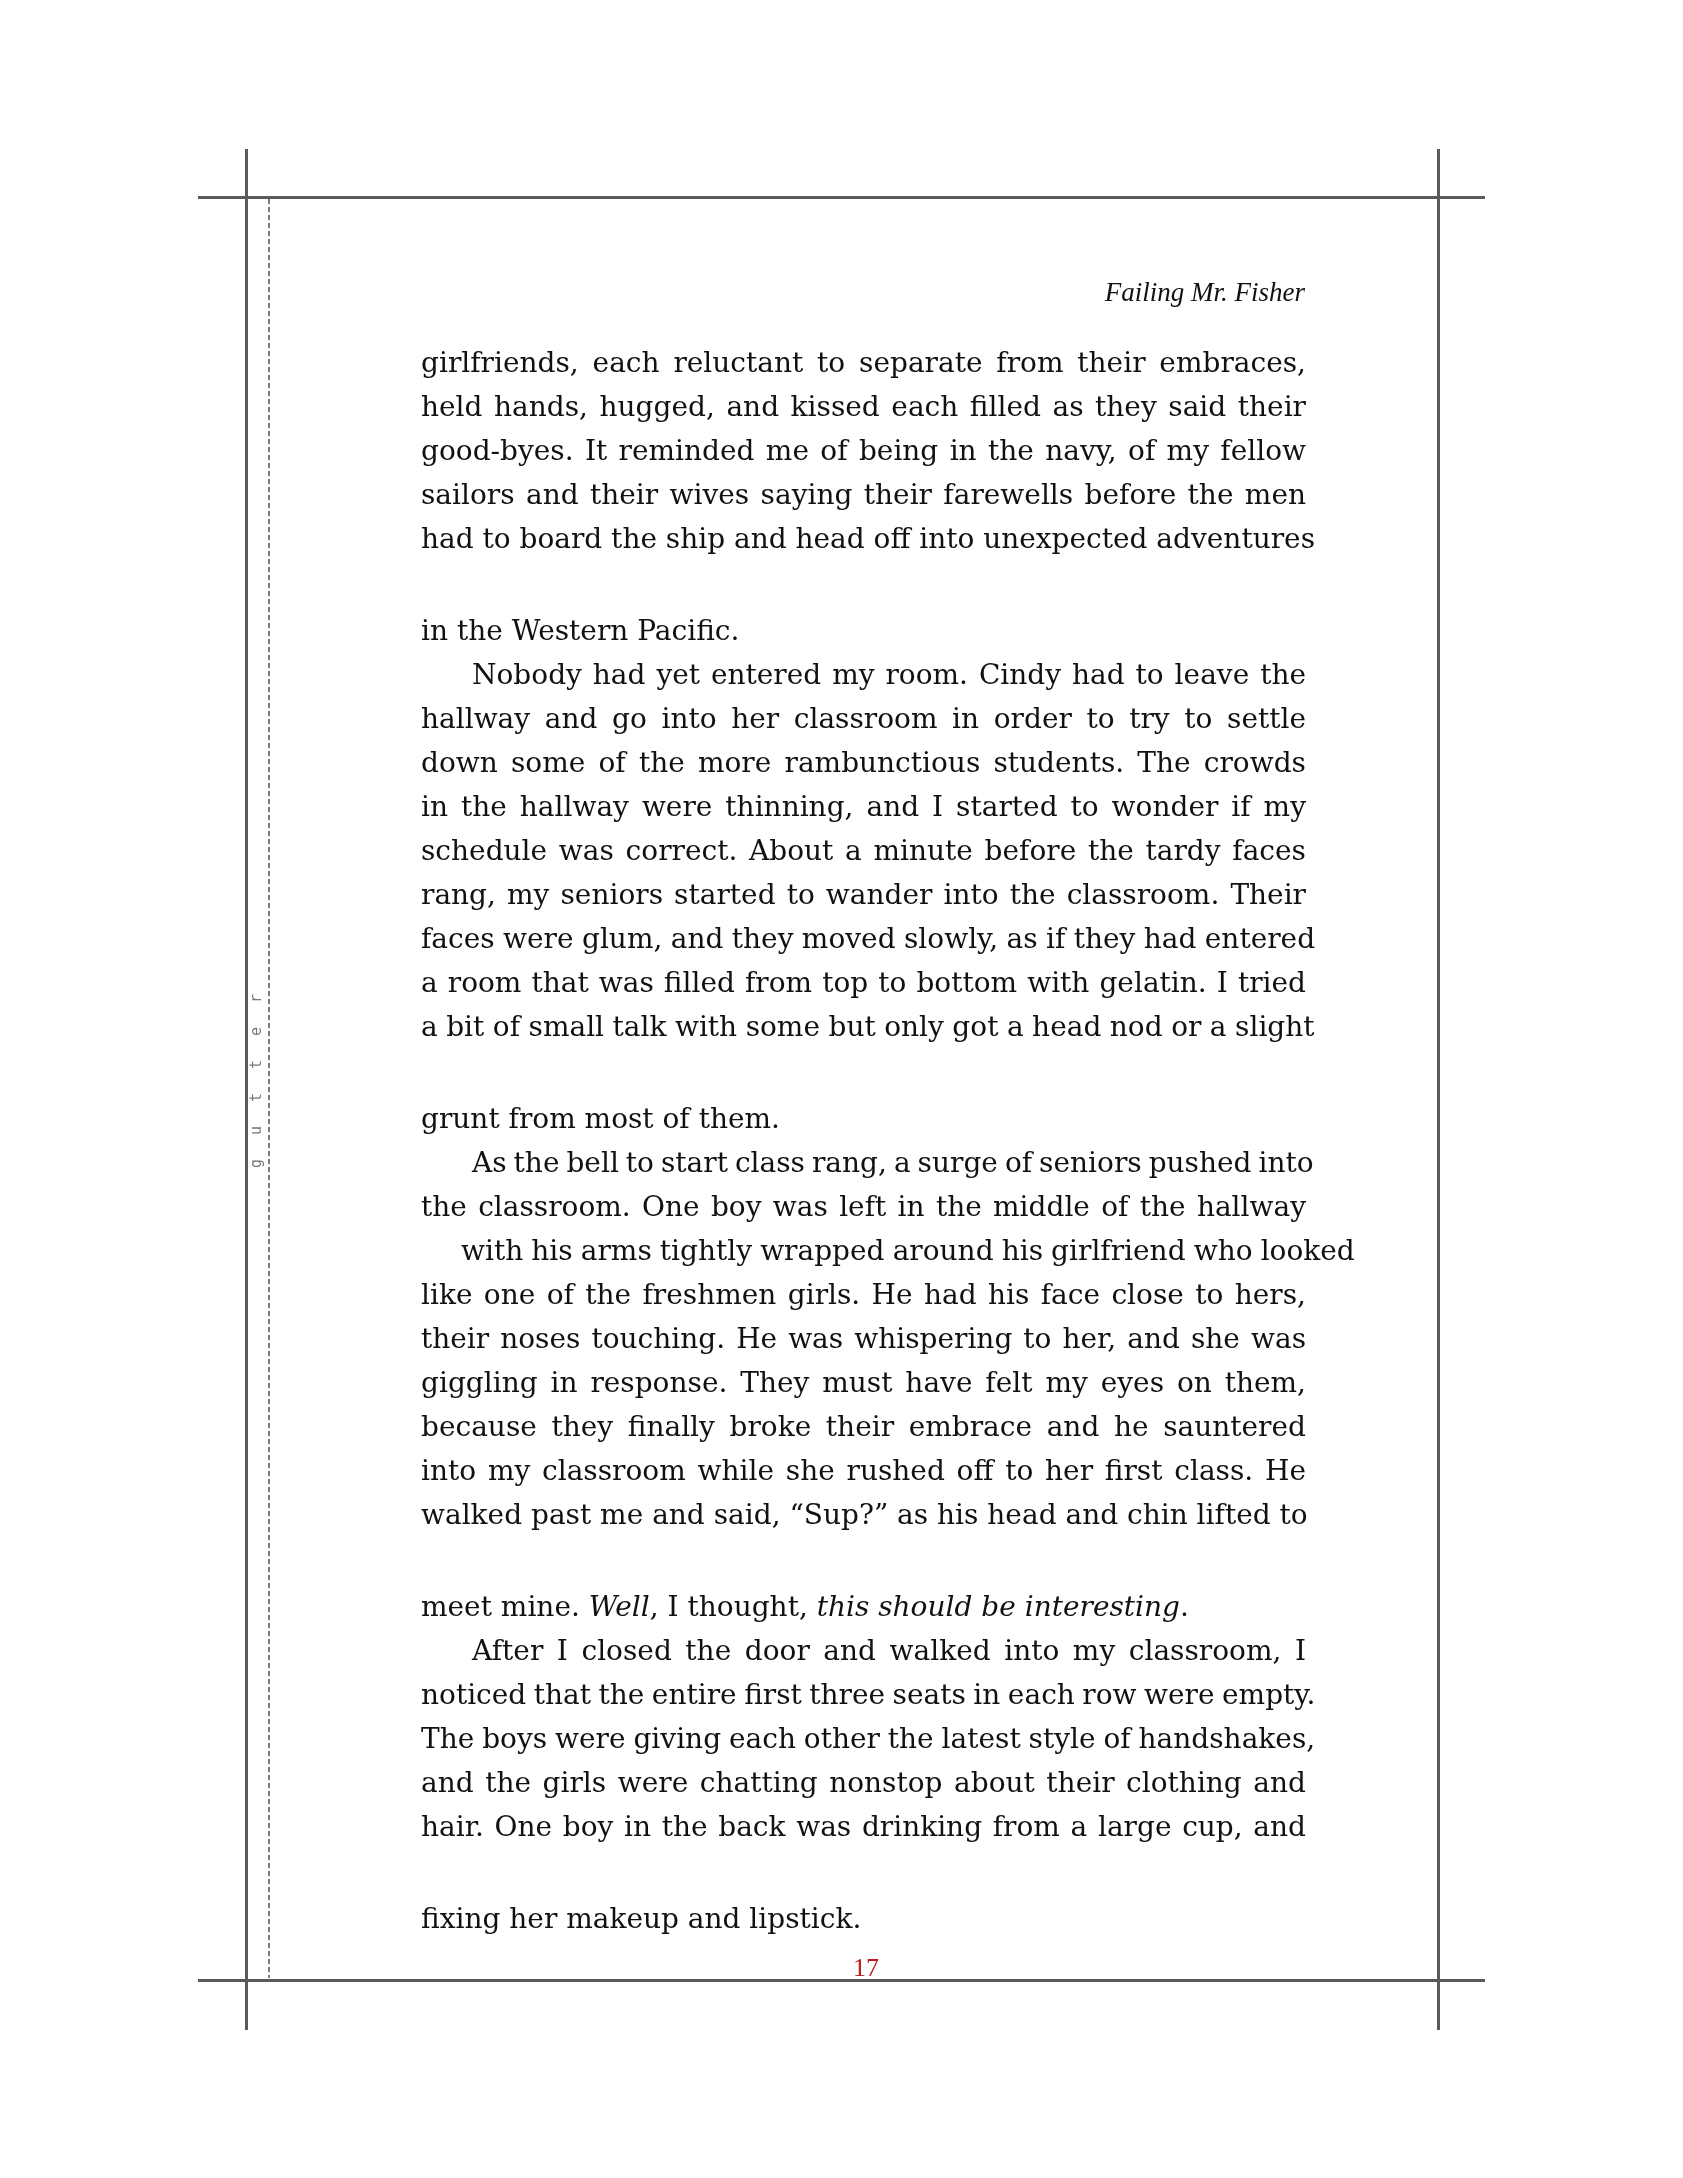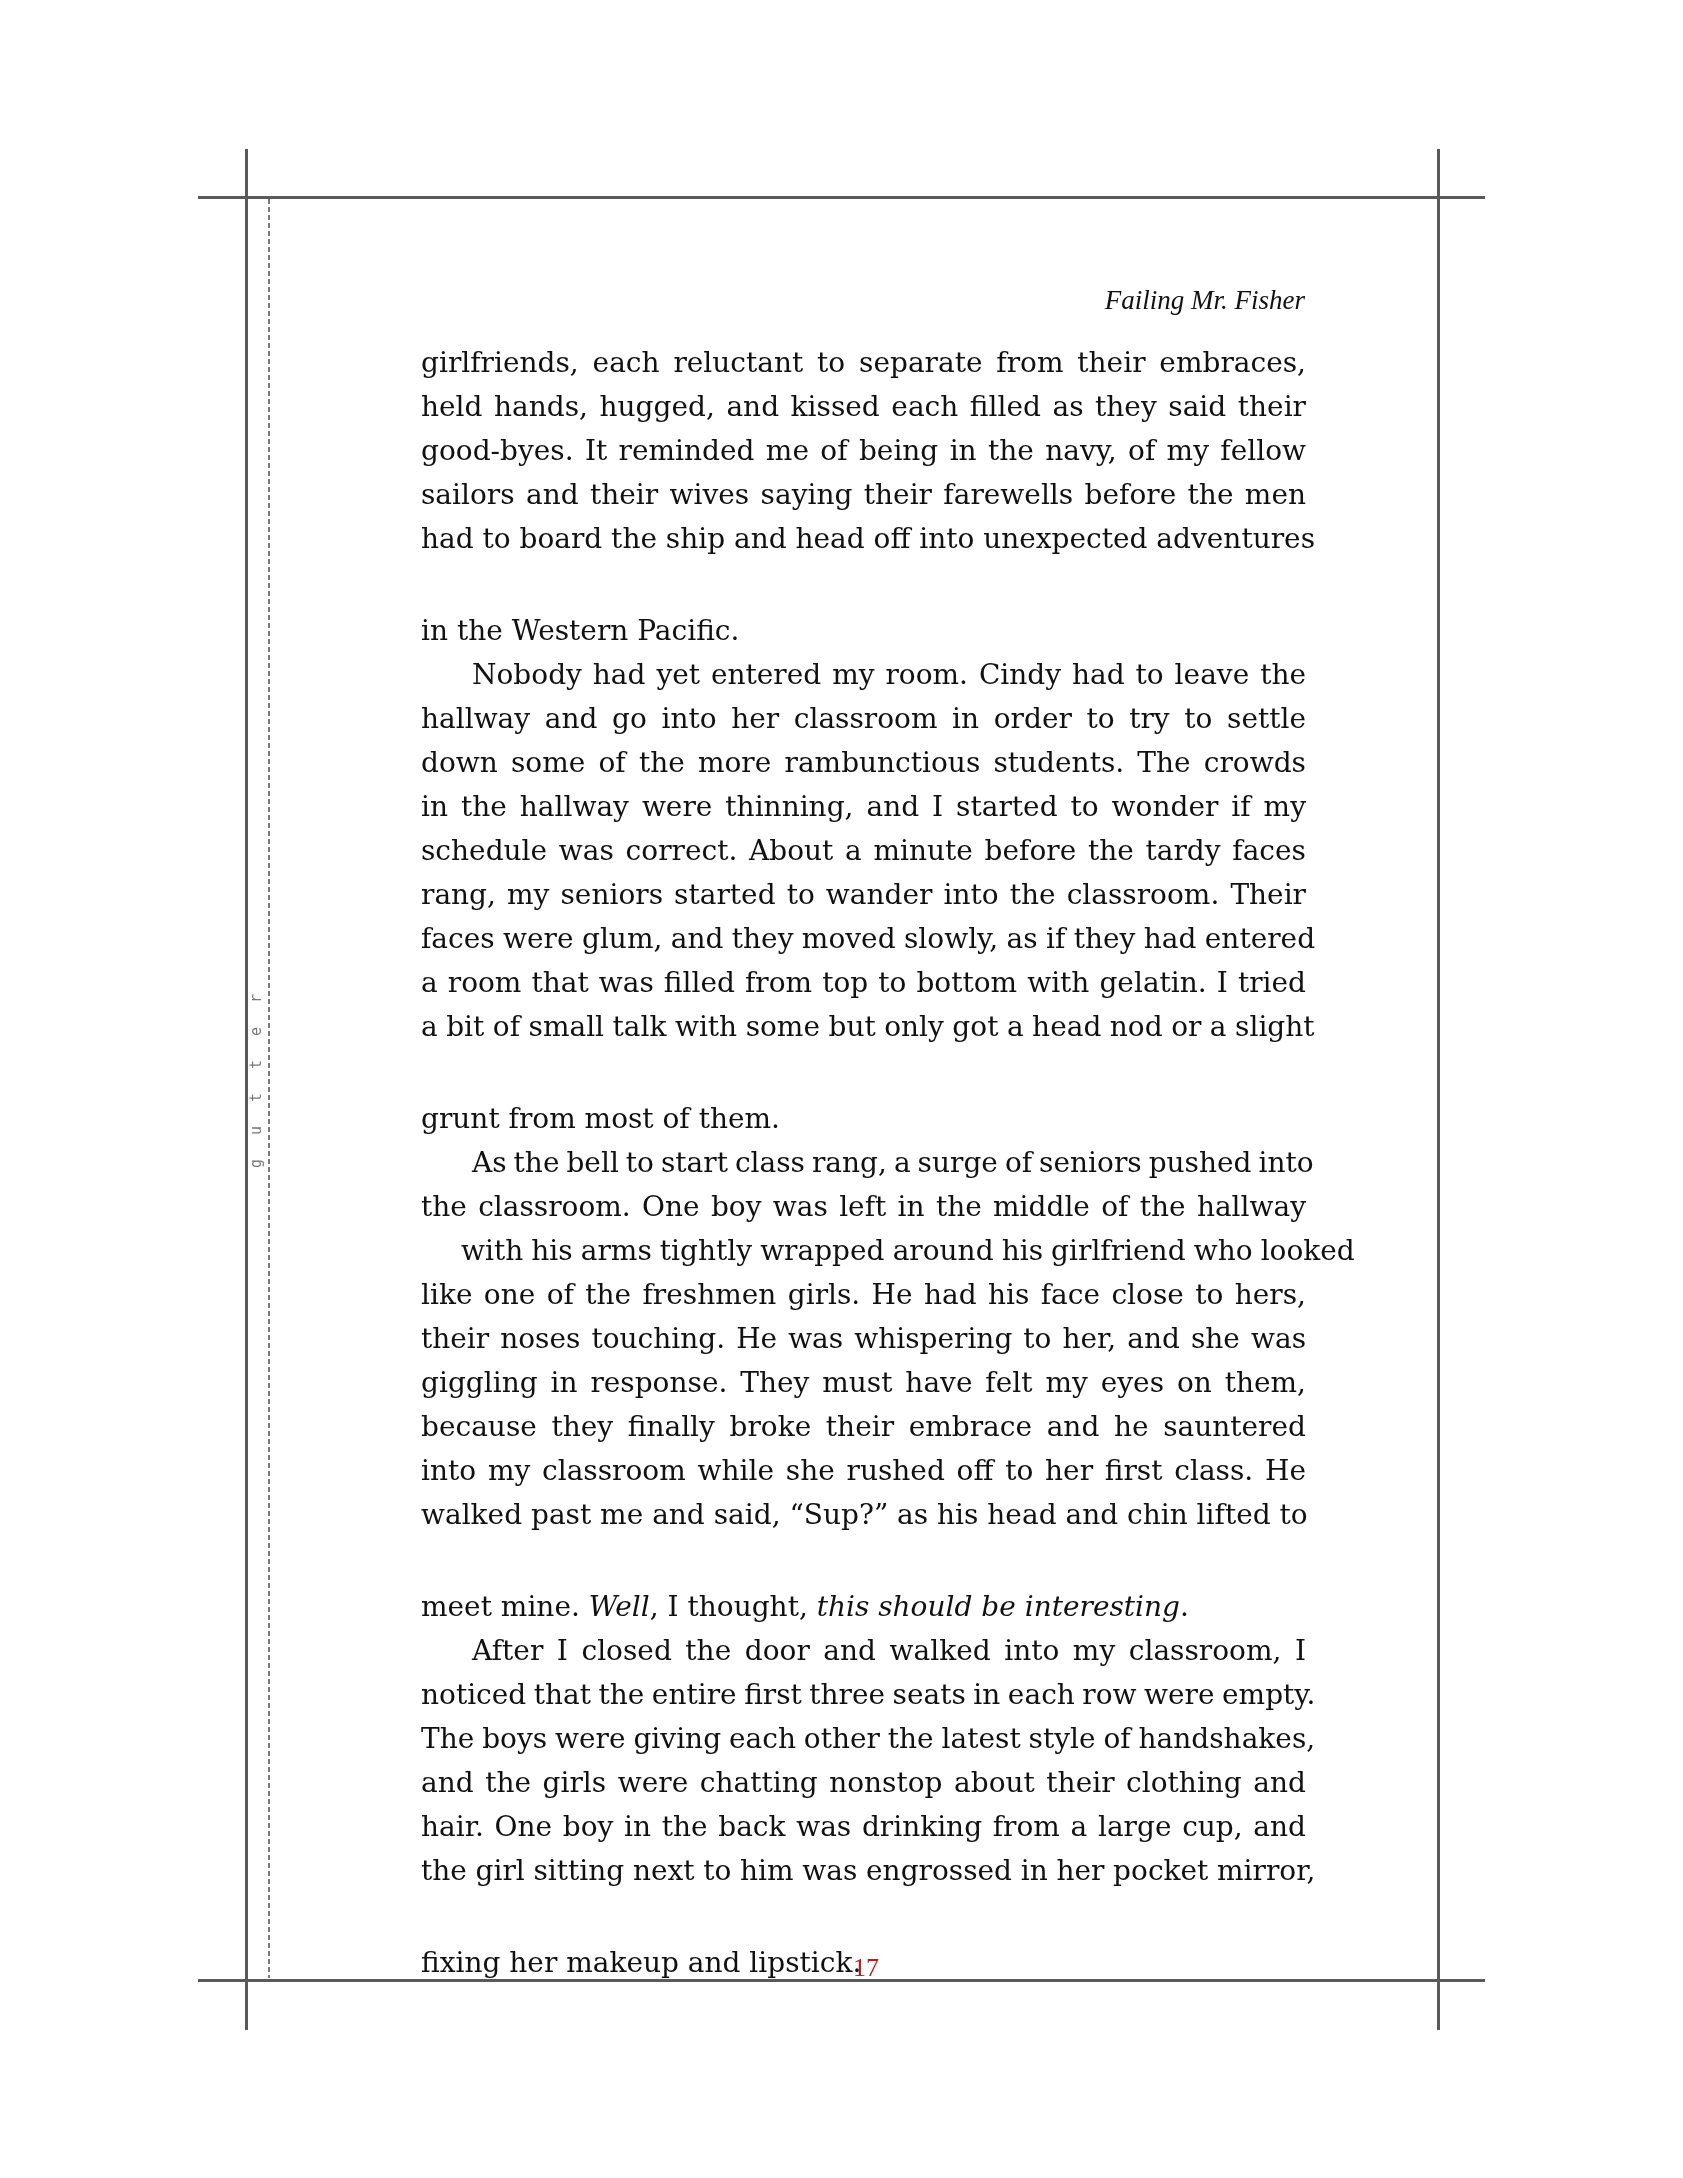--- a/index.html
+++ b/index.html
@@ -48,21 +48,20 @@
   .running-head {
     position: absolute;
     right: 378px;
     top: 279px;
     font-family: "Liberation Serif", serif;
     font-style: italic;
     font-size: 27px;
     color: #111111;
     white-space: nowrap;
     line-height: 1;
-    margin-top: 8px;
   }
   .text-block {
     position: absolute;
     left: 421px;
     top: 341px;
     width: 885px;
     font-family: "DejaVu Serif", serif;
     font-size: 28px;
     line-height: 44px;
     color: #111111;
@@ -136,18 +135,17 @@
   <span class="line" style="word-spacing: 0px;">because they finally broke their embrace and he sauntered</span>
   <span class="line" style="word-spacing: 0px;">into my classroom while she rushed off to her first class. He</span>
   <span class="line" style="word-spacing: 0px;">walked past me and said, “Sup?” as his head and chin lifted to</span>
   <span class="line last"><span>meet mine. </span><span class="ital">Well</span><span>, I thought, </span><span class="ital">this should be interesting</span><span>.</span></span>
 
   <span class="line indent" style="word-spacing: 0px;">After I closed the door and walked into my classroom, I</span>
   <span class="line" style="word-spacing: -1.4px;">noticed that the entire first three seats in each row were empty.</span>
   <span class="line" style="word-spacing: -1px;">The boys were giving each other the latest style of handshakes,</span>
   <span class="line" style="word-spacing: 0px;">and the girls were chatting nonstop about their clothing and</span>
   <span class="line" style="word-spacing: 0px;">hair. One boy in the back was drinking from a large cup, and</span>
-  <span class="line" style="word-spacing: -0.2px;">the girl sitting next to him was engrossed in her pocket mirror,</span>
   <span class="line last">fixing her makeup and lipstick.</span>
 </div>
 
 <div class="page-number">17</div>
 
 
 </body></html>

